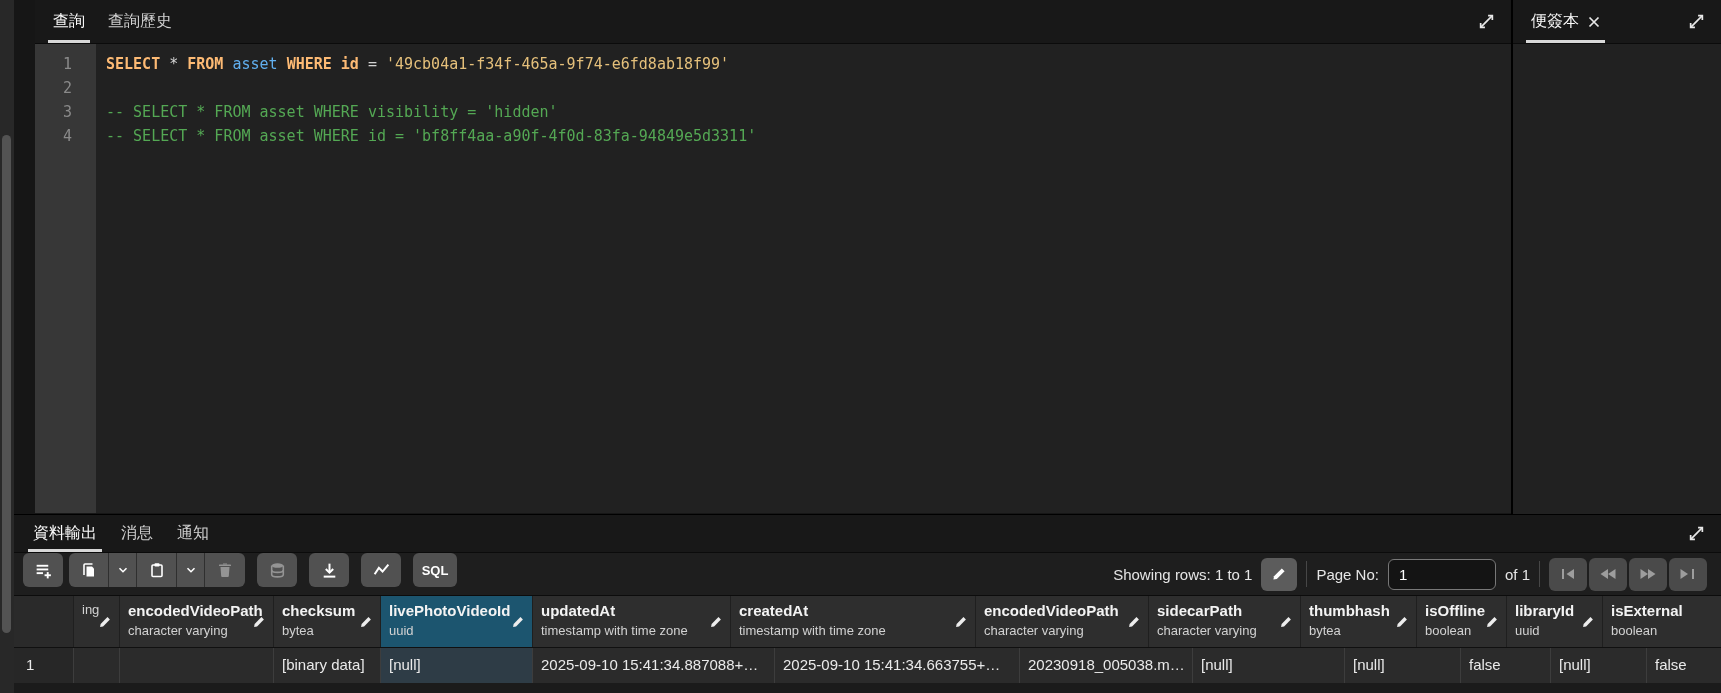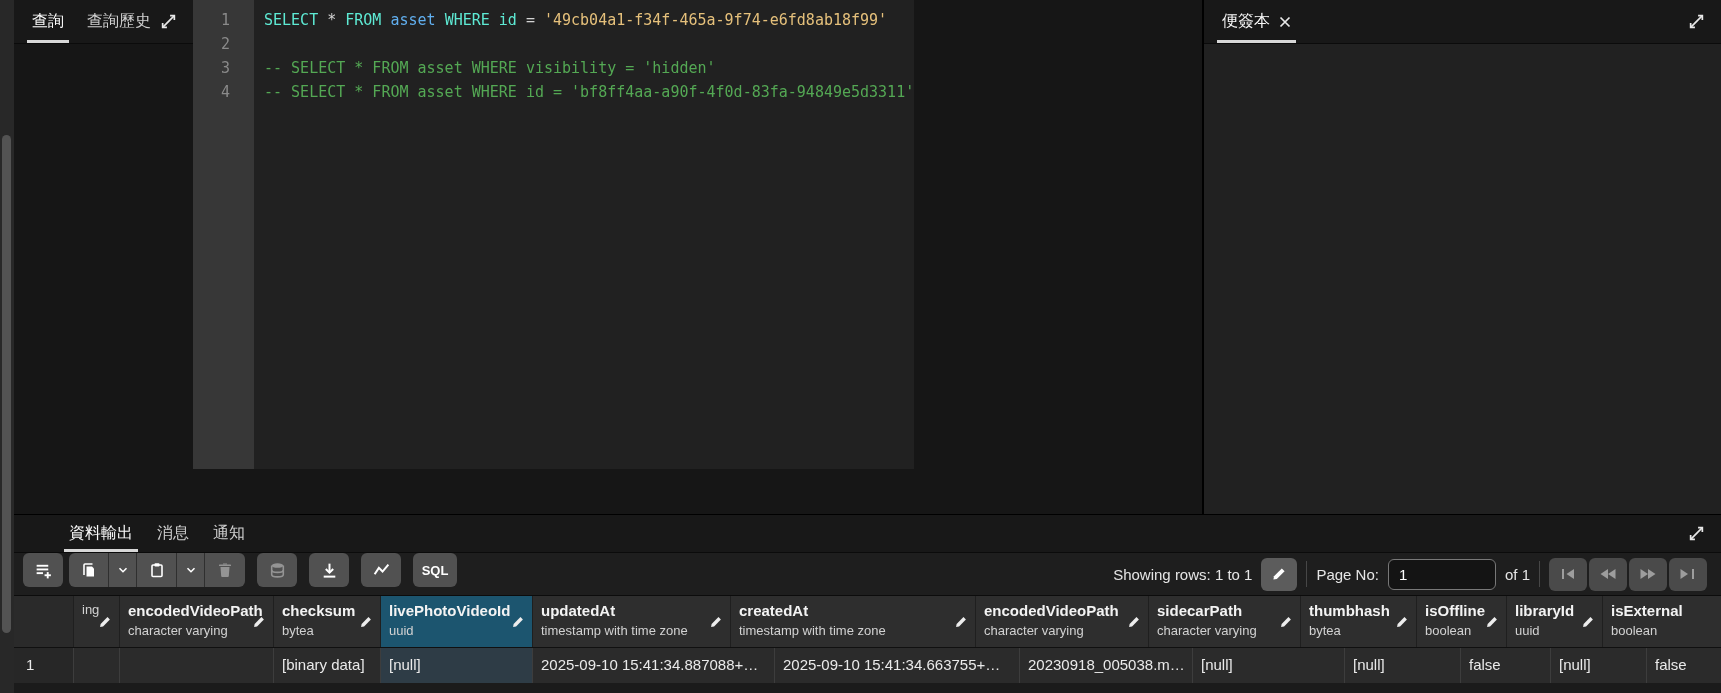--- a/index.html
+++ b/index.html
@@ -5,46 +5,46 @@
   html,body{margin:0;padding:0;background:#161616;overflow:hidden;}
   .app{position:relative;width:1721px;height:693px;background:#161616;
        font-family:"Liberation Sans",sans-serif;color:#e6e6e6;overflow:hidden;}
 
   
   .left-strip{position:absolute;left:0;top:0;width:14px;height:693px;background:#282828;}
   .left-thumb{position:absolute;left:2px;top:135px;width:9px;height:498px;background:#535353;border-radius:5px;}
 
   
   .top-area{position:absolute;left:14px;top:0;width:1707px;height:514px;display:flex;}
-  .editor-panel{width:1188px;display:flex;}
+  .editor-panel{width:1476px;display:flex;flex-direction:column;padding-left:21px;}
   .vdivider{width:2px;background:#000;}
   .scratch-panel{flex:1;display:flex;flex-direction:column;}
 
   .tabbar{height:44px;background:#181818;border-bottom:1px solid #0b0b0b;display:flex;align-items:stretch;position:relative;box-sizing:border-box;}
   .tab{display:flex;align-items:center;gap:9px;padding:0 5px;margin-left:13px;color:#cfcfcf;font-size:16px;position:relative;cursor:pointer;white-space:nowrap;}
   .tab.active{color:#fafafa;}
   .tab.active::after{content:"";position:absolute;left:0;right:0;bottom:0;height:3px;background:#d8d8d8;}
   .expand-btn{margin-left:auto;margin-right:12px;background:none;border:none;cursor:pointer;display:flex;align-items:center;padding:0 4px;}
   .close-x{display:flex;align-items:center;cursor:pointer;}
 
   
   .editor{display:flex;height:469px;background:#212121;}
   .gutter{width:61px;background:#373737;color:#8a8a8a;font:15px/24px "DejaVu Sans Mono",monospace;
           text-align:right;padding:8px 24px 0 0;box-sizing:border-box;}
   .code{flex:1;font:15px/24px "DejaVu Sans Mono",monospace;padding:8px 0 0 10px;white-space:pre;color:#d4d4d4;overflow:hidden;}
-  .tok-kw{color:#5eead4;font-weight:normal;}
+  .tok-kw{color:#fdba74;font-weight:bold;}
   .tok-ident{color:#61afef;}
   .tok-str{color:#e5c07b;}
   .tok-comment{color:#54a854;}
   .tok-pl{color:#d4d4d4;}
   .scratch-body{flex:1;background:#212121;}
 
   
   .bottom-area{position:absolute;left:14px;top:514px;width:1707px;height:179px;display:flex;flex-direction:column;}
-  .results-tabbar{height:39px;background:#181818;border-top:1px solid #000;border-bottom:1px solid #0b0b0b;display:flex;align-items:stretch;box-sizing:border-box;position:relative;padding-left:36px;}
+  .results-tabbar{height:39px;background:#181818;border-top:1px solid #000;border-bottom:1px solid #0b0b0b;display:flex;align-items:stretch;box-sizing:border-box;position:relative;}
   .results-tabbar .tab{font-size:16px;margin-left:14px;}
 
   .toolbar{height:42px;background:#1e1e1e;display:flex;padding:0 14px 0 6px;gap:3px;box-sizing:border-box;}
   .btn-group{display:flex;margin-left:3px;}
   .btn-group.gap{margin-left:9px;}
   .tbtn{width:40px;height:34px;background:#515151;border:none;border-radius:6px;display:flex;align-items:center;justify-content:center;cursor:pointer;padding:0;}
   .tbtn.narrow{width:28px;}
   .btn-group.joined .tbtn{border-radius:0;border-right:1px solid #2f2f2f;}
   .btn-group.joined .tbtn:first-child{border-radius:6px 0 0 6px;}
   .btn-group.joined .tbtn:last-child{border-radius:0 6px 6px 0;border-right:none;}

